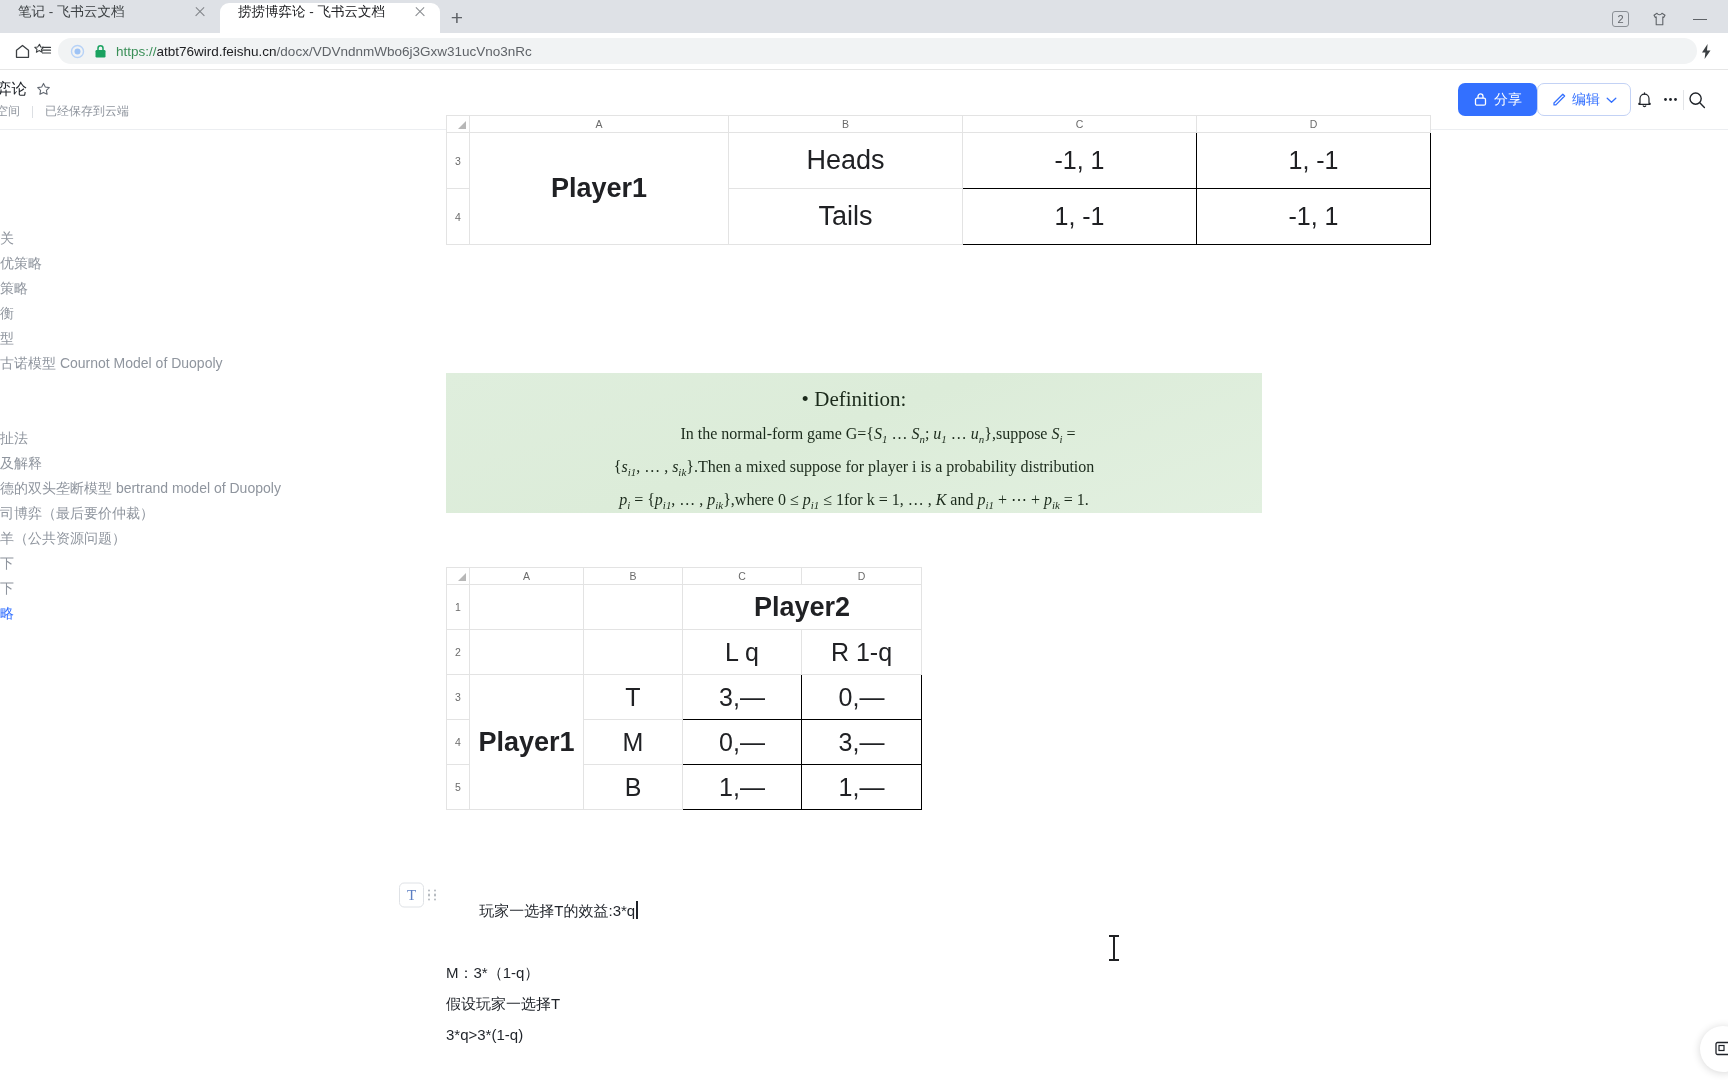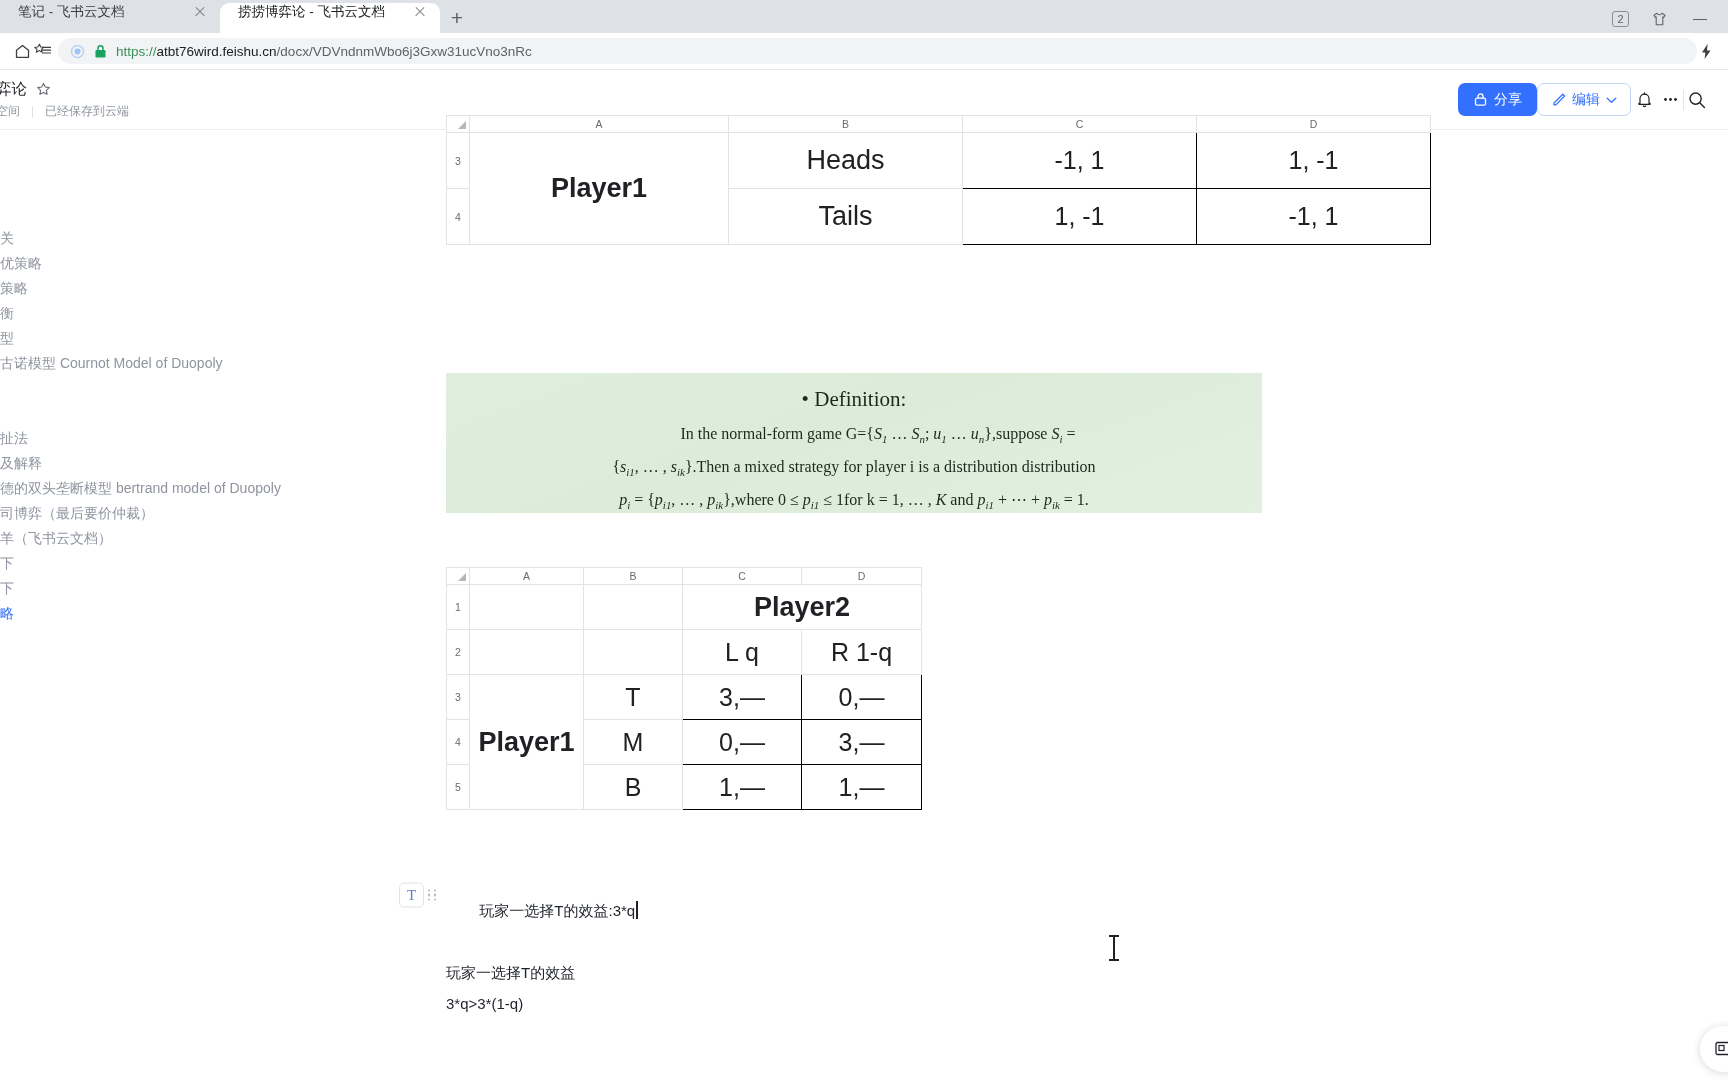--- a/index.html
+++ b/index.html
@@ -270,21 +270,21 @@
     <div class="outline-item">策略</div>
     <div class="outline-item">衡</div>
     <div class="outline-item">型</div>
     <div class="outline-item">古诺模型 Cournot Model of Duopoly</div>
     <div class="outline-spacer"></div>
     <div class="outline-spacer"></div>
     <div class="outline-item">扯法</div>
     <div class="outline-item">及解释</div>
     <div class="outline-item">德的双头垄断模型 bertrand model of Duopoly</div>
     <div class="outline-item">司博弈（最后要价仲裁）</div>
-    <div class="outline-item">羊（飞书云文档）</div>
+    <div class="outline-item">羊（公共资源问题）</div>
     <div class="outline-item">下</div>
     <div class="outline-item">下</div>
     <div class="outline-item active">略</div>
   </div>
 
   <div class="content">
 
     <div style="position:absolute; left:156px; top:-15px;">
       <table class="sheet">
         <tbody>
@@ -312,21 +312,21 @@
         </table>
     </div>
 
     <div class="defbox" style="left:156px; top:243px;text-align:center;">
       <div class="l1">
         <span>•</span>
         <span>Definition:</span>
       </div>
       <div class="l2">
         <span style="display:inline-block;width:48px"></span><span>In the normal-form game G={</span><span class="mi">S</span><span class="sub">1</span><span> … </span><span class="mi">S</span><span class="sub">n</span><span>; </span><span class="mi">u</span><span class="sub">1</span><span> … </span><span class="mi">u</span><span class="sub">n</span><span>},suppose </span><span class="mi">S</span><span class="sub">i</span><span> =</span><br>
-        <span>{</span><span class="mi">s</span><span class="sub">i1</span><span>, … , </span><span class="mi">s</span><span class="sub">ik</span><span>}.Then a mixed strategy for player i is a distribution distribution</span><br>
+        <span>{</span><span class="mi">s</span><span class="sub">i1</span><span>, … , </span><span class="mi">s</span><span class="sub">ik</span><span>}.Then a mixed suppose for player i is a probability distribution</span><br>
         <span class="mi">p</span><span class="sub">i</span><span> = {</span><span class="mi">p</span><span class="sub">i1</span><span>, … , </span><span class="mi">p</span><span class="sub">ik</span><span>},where 0 ≤ </span><span class="mi">p</span><span class="sub">i1</span><span> ≤ 1for k = 1, … , </span><span class="mi">K</span><span> and </span><span class="mi">p</span><span class="sub">i1</span><span> + ⋯ + </span><span class="mi">p</span><span class="sub">ik</span><span> = 1.</span>
       </div>
     </div>
 
     <div style="position:absolute; left:156px; top:437px;">
       <table class="sheet">
         <tbody>
             <tr>
           <td class="corner"></td>
           <td class="colhdr" style="width:114px">A</td>
@@ -373,22 +373,23 @@
     <div style="position:absolute; left:156px; top:703px; width:700px;">
 
       <div class="para para-first">
         <span class="blockhandle">
           <span class="bh-T">T</span>
           <span class="bh-dots"><i></i><i></i><i></i><i></i><i></i><i></i></span>
         </span>
         <span>玩家一选择T的效益:3*q</span><span class="caret"></span>
       </div>
 
+      <div class="para"><span>M：3*（1-q）</span></div>
       <div class="para"><span></span></div>
-      <div class="para"><span>玩家一选择T的效益</span></div>
+      <div class="para"><span>假设玩家一选择T</span></div>
       <div class="para"><span>3*q&gt;3*(1-q)</span></div>
 
     </div>
 
     <div class="mouse-caret" style="left:823px; top:805px;"></div>
 
     <div class="fab">
       <svg width="20" height="20" viewBox="0 0 20 20">
           <rect x="3" y="3.5" width="14" height="12" rx="1.6" fill="none" stroke="#1f2329" stroke-width="1.3"></rect>
           <rect x="6" y="6.5" width="5" height="5" fill="none" stroke="#1f2329" stroke-width="1.2"></rect>

